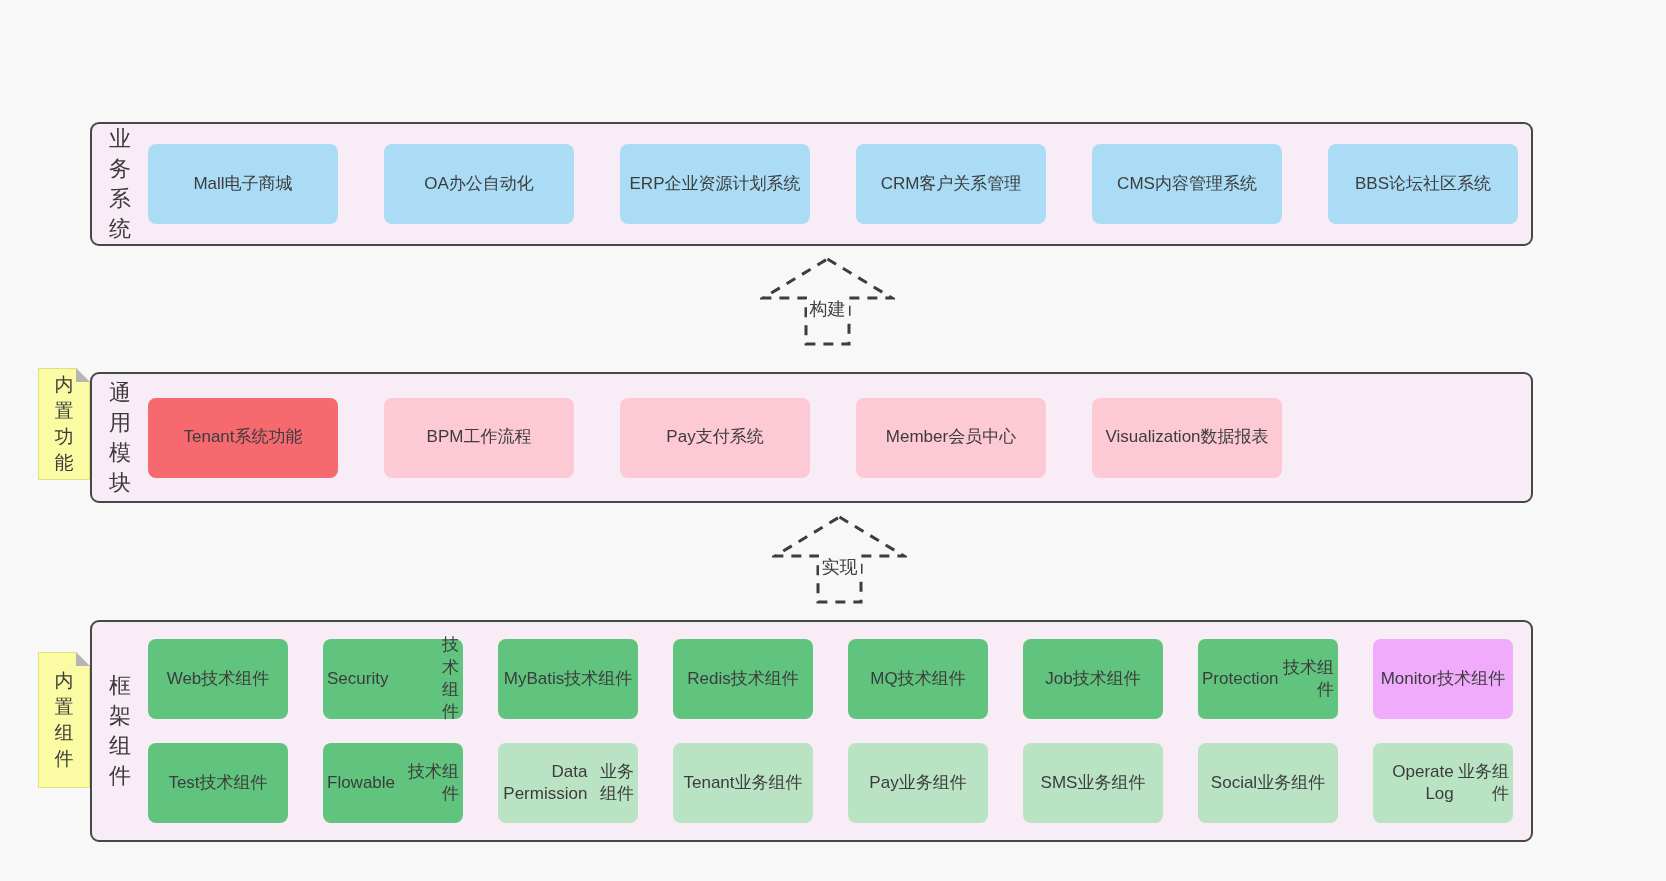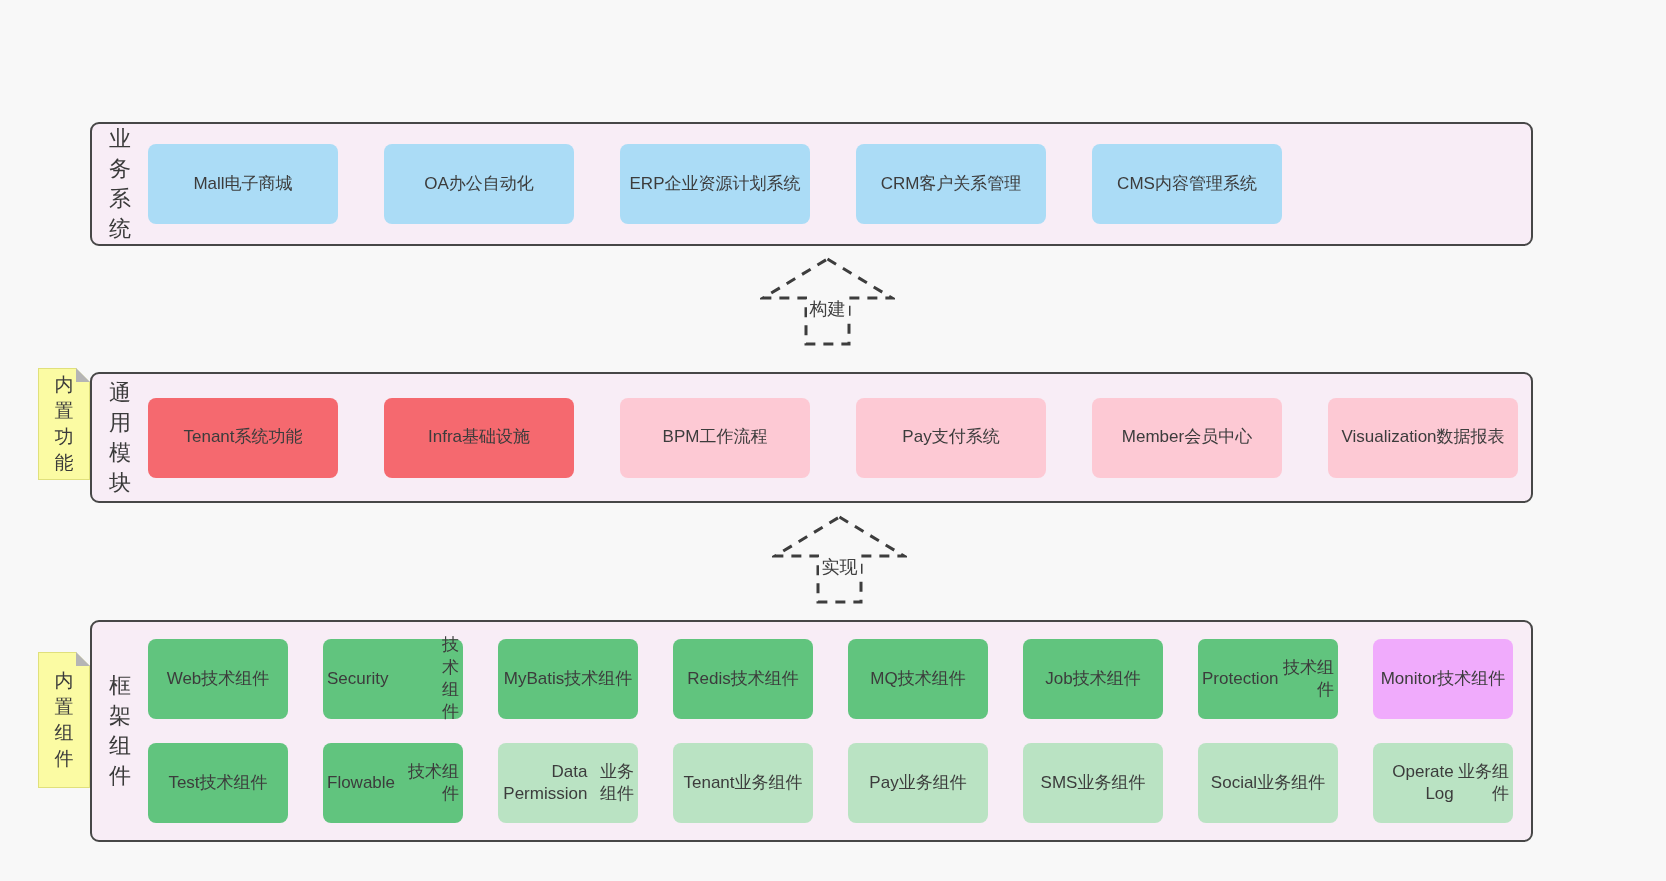--- a/index.html
+++ b/index.html
@@ -88,20 +88,24 @@
             <div class="zh">企业资源计划系统</div>
           </div>
           <div class="box" style="background: rgb(171, 220, 246);">
             <div class="en">CRM</div>
             <div class="zh">客户关系管理</div>
           </div>
           <div class="box" style="background: rgb(171, 220, 246);">
             <div class="en">CMS</div>
             <div class="zh">内容管理系统</div>
           </div>
+          <div class="box" style="background: rgb(171, 220, 246);">
+            <div class="en">BBS</div>
+            <div class="zh">论坛社区系统</div>
+          </div>
         </div>
       </div>
   </div>
 
   <div class="arrow arrow-0">
     <svg viewBox="0 0 135 90">
       <polygon points="67.5,2 132,41 89,41 89,87 46,87 46,41 3,41" fill="none" stroke="#3d3d3d" stroke-width="3" stroke-dasharray="10,8"></polygon>
     </svg>
     <div class="arrow-label">构建</div>
   </div>
@@ -112,24 +116,20 @@
         <span>用</span>
         <span>模</span>
         <span>块</span>
       </div>
     <div class="rows">
         <div class="row">
           <div class="box" style="background: rgb(245, 105, 111);">
             <div class="en">Tenant</div>
             <div class="zh">系统功能</div>
           </div>
-          <div class="box" style="background: rgb(245, 105, 111);">
-            <div class="en">Infra</div>
-            <div class="zh">基础设施</div>
-          </div>
           <div class="box" style="background: rgb(253, 201, 212);">
             <div class="en">BPM</div>
             <div class="zh">工作流程</div>
           </div>
           <div class="box" style="background: rgb(253, 201, 212);">
             <div class="en">Pay</div>
             <div class="zh">支付系统</div>
           </div>
           <div class="box" style="background: rgb(253, 201, 212);">
             <div class="en">Member</div>

